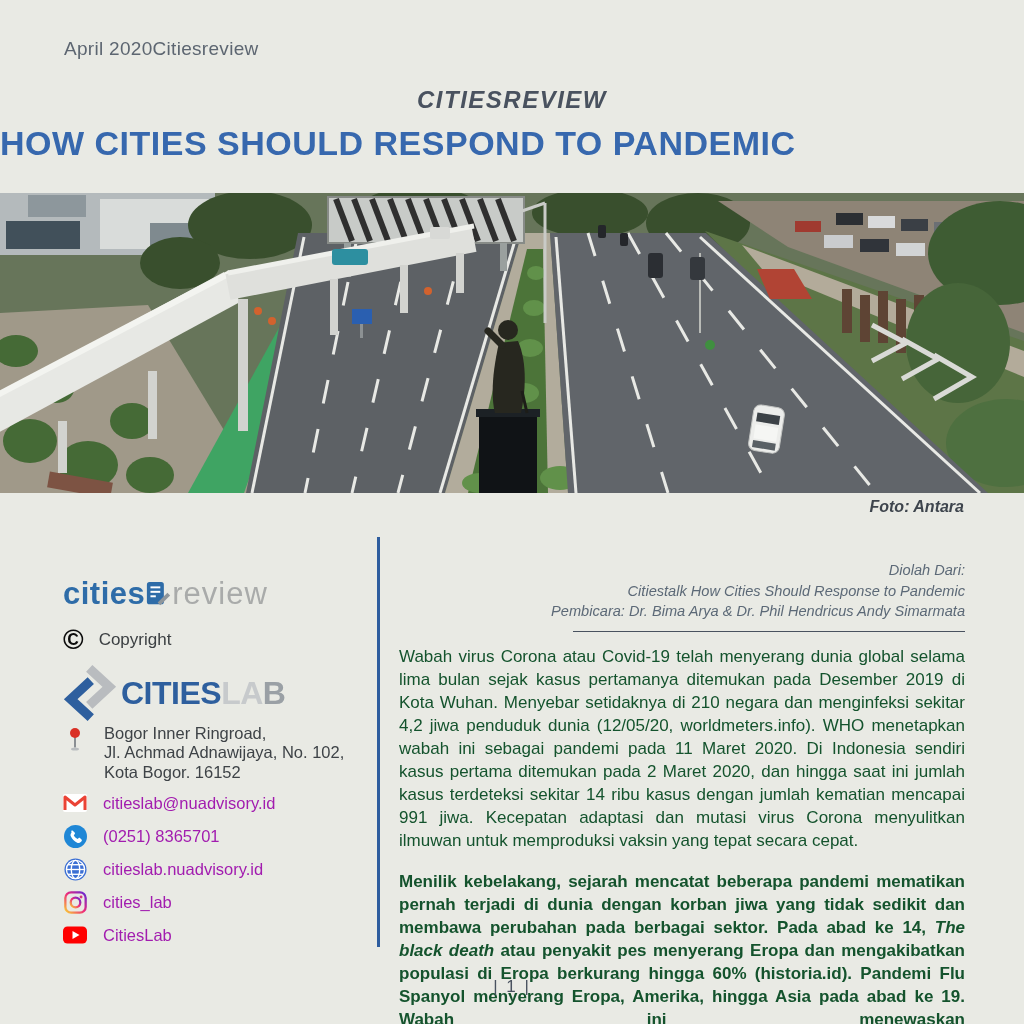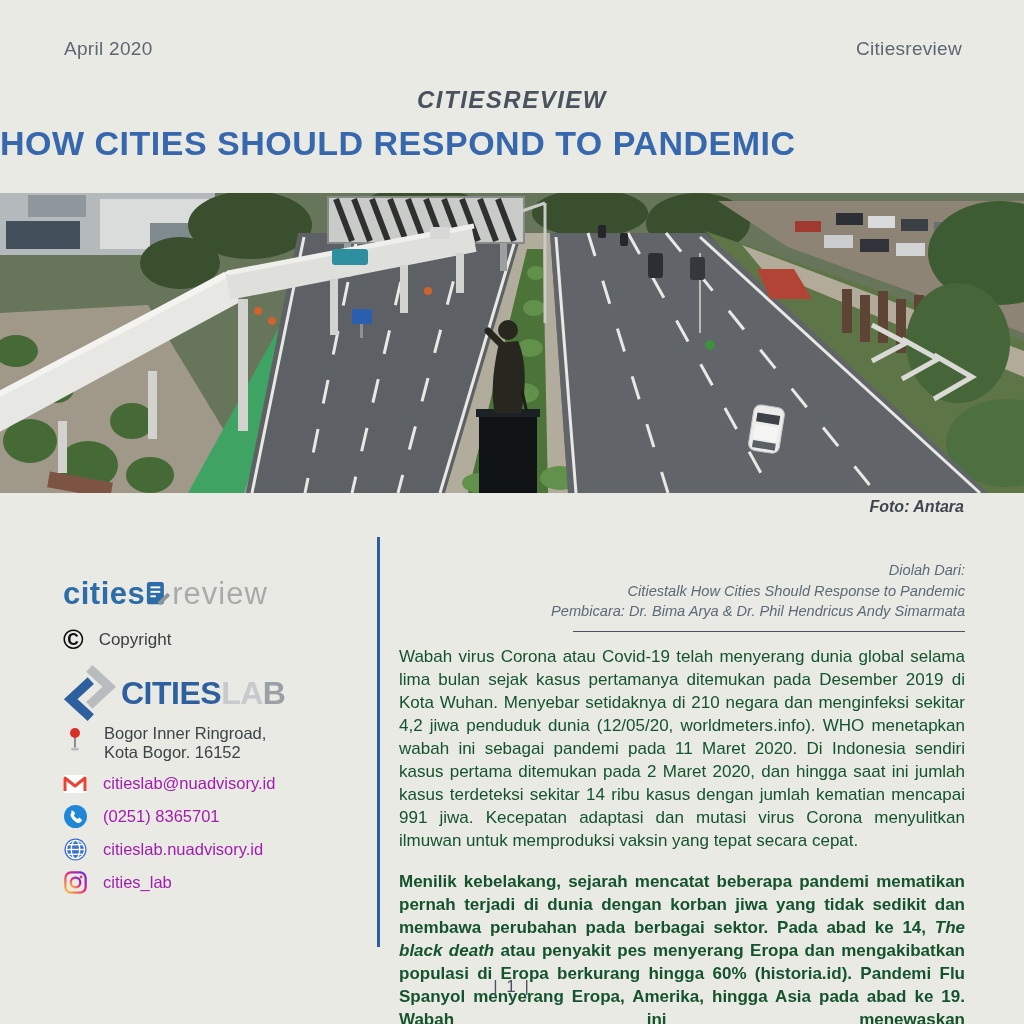--- a/index.html
+++ b/index.html
@@ -1,20 +1,20 @@
 <!DOCTYPE html>
 <html><head>
 <meta charset="utf-8">
 <style>
   html,body{margin:0;padding:0;}
   .page{
     position:relative;width:1024px;height:1024px;background:#e9eae4;
     font-family:"Liberation Sans",sans-serif;overflow:hidden;
   }
-  .hdr{position:absolute;top:38px;left:64px;right:62px;display:flex;justify-content:space-between;
+  .hdr{position:absolute;top:38px;left:64px;right:62px;display:flex;justify-content:flex-start;
        font-size:19px;color:#5d6671;letter-spacing:.3px;}
   .masthead{position:absolute;top:86px;left:0;width:100%;text-align:center;
        font-size:24px;font-style:italic;font-weight:700;color:#49525f;letter-spacing:1.5px;}
   .title{position:absolute;top:124px;left:0;width:100%;text-align:left;margin:0;
        font-size:34px;font-weight:700;color:#3768ae;letter-spacing:.5px;}
   .photo{position:absolute;top:193px;left:0;width:1024px;height:300px;line-height:0;}
   .caption{position:absolute;top:498px;right:60px;font-size:16px;font-style:italic;font-weight:700;color:#3e454d;}
 
   
   .sidebar{position:absolute;left:63px;top:570px;width:312px;}
@@ -257,20 +257,21 @@
     <div class="addr-row">
       <span class="c-ic">
         <svg viewBox="0 0 24 36" width="16" height="30">
           <rect x="10.5" y="14" width="3" height="17" rx="1.5" fill="#8a8f93"></rect>
           <ellipse cx="12" cy="33" rx="6" ry="2.4" fill="#b9bdbf"></ellipse>
           <circle cx="12" cy="9" r="7.5" fill="#d93025"></circle>
         </svg>
       </span>
       <div class="addr">
         <div>Bogor Inner Ringroad,</div>
+        <div>Jl. Achmad Adnawijaya, No. 102,</div>
         <div>Kota Bogor. 16152</div>
       </div>
     </div>
 
     <div class="c-row">
       <span class="c-ic">
         <svg viewBox="0 0 24 18" width="24" height="18">
           <rect width="24" height="18" rx="2" fill="#ffffff"></rect>
           <path d="M2 16 V3 L12 11 L22 3 V16" stroke="#ea4335" stroke-width="3" fill="none" stroke-linejoin="round"></path>
         </svg>
@@ -315,20 +316,29 @@
             </linearGradient>
           </defs>
           <rect x="1.4" y="1.4" width="21.2" height="21.2" rx="6" fill="none" stroke="url(#ig)" stroke-width="2.4"></rect>
           <circle cx="12" cy="12" r="5" fill="none" stroke="url(#ig)" stroke-width="2.4"></circle>
           <circle cx="17.8" cy="6.2" r="1.5" fill="#d4367e"></circle>
         </svg>
       </span>
       <span class="c-tx">cities_lab</span>
     </div>
 
+    <div class="c-row">
+      <span class="c-ic">
+        <svg viewBox="0 0 24 18" width="24" height="18">
+          <rect x="0" y="0.5" width="24" height="17" rx="4.5" fill="#ff0000"></rect>
+          <polygon points="9.5,5 16.5,9 9.5,13" fill="#ffffff"></polygon>
+        </svg>
+      </span>
+      <span class="c-tx">CitiesLab</span>
+    </div>
   </div>
 
   <div class="vline"></div>
 
   <div class="article">
     <div class="credits">
       <div>Diolah Dari:</div>
       <div>Citiestalk How Cities Should Response to Pandemic</div>
       <div>Pembicara: Dr. Bima Arya &amp; Dr. Phil Hendricus Andy Simarmata</div>
       <div class="credit-rule"></div>

